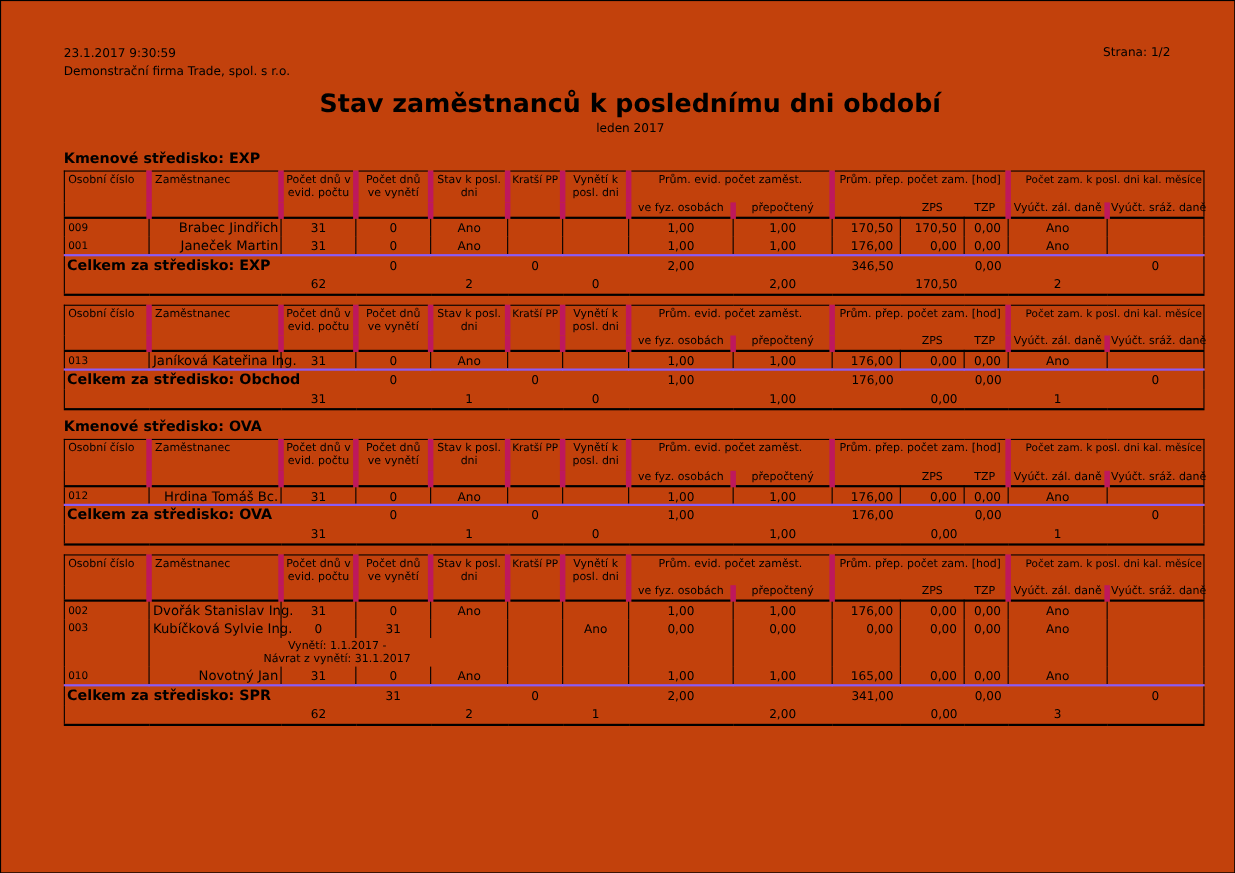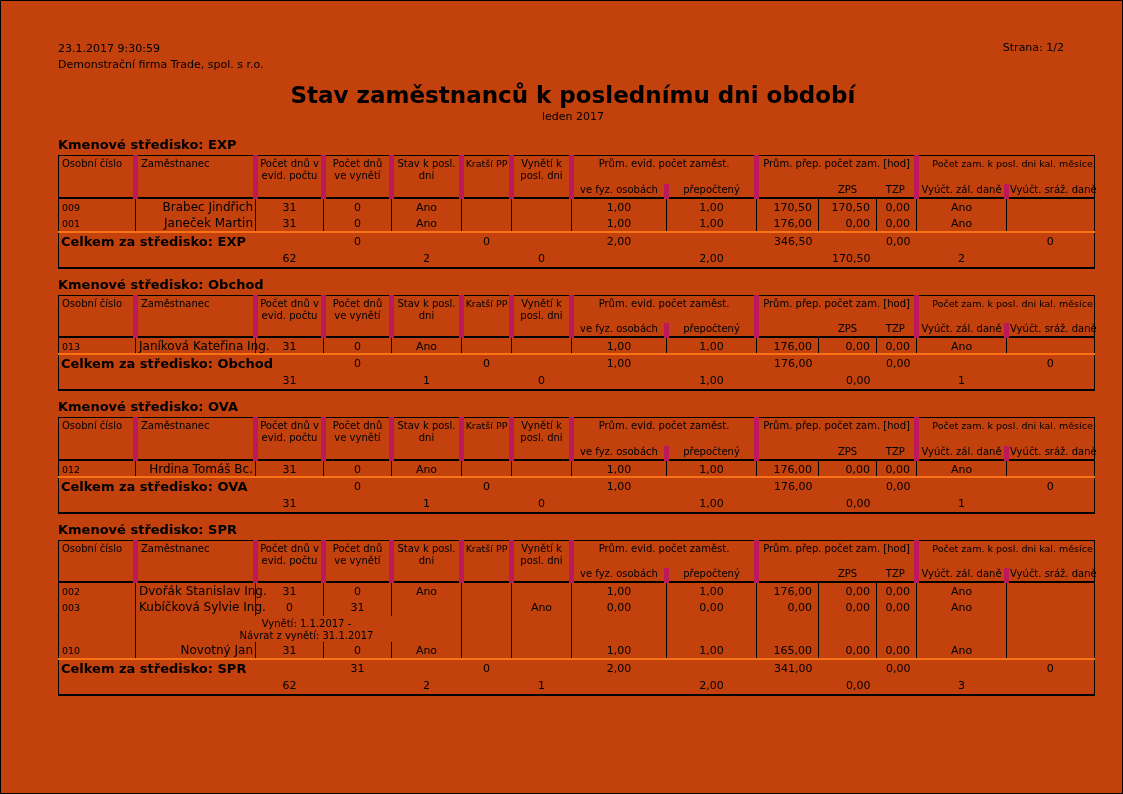--- a/index.html
+++ b/index.html
@@ -44,21 +44,21 @@
 
   tbody.rows td { border-right:1px solid #000; font-size:11px; vertical-align:top;
                   text-align:center; height:17px; padding:2px 2px 0 2px; line-height:13px; }
   tbody.rows td.cid   { text-align:left; font-size:9.5px; padding-left:3px;margin-left:43px; }
   tbody.rows td.cname { text-align:right; font-size:12px; padding-left:3px; white-space:nowrap; }
   tbody.rows td.num   { text-align:right; padding-right:6px; }
   tbody.rows tr.note-row td { height:24px; }
   td.notes-cell { text-align:left; }
   .note { font-size:10px; line-height:12px; padding-left:16px; white-space:nowrap; }
 
-  tbody.totals { border-top:2px solid #f97316; }
+  tbody.totals { border-top:2px solid #8b5cf6; }
   tbody.totals td { font-size:11px; text-align:center; height:18px;
                     vertical-align:top; padding:2px 2px 0 2px; line-height:14px; }
   tbody.totals td.total-label { text-align:left; font-weight:bold; font-size:13px;
                                 padding-left:2px; white-space:nowrap; }
   tbody.totals td.num { text-align:right; padding-right:6px; }
 </style>
 </head>
 <body>
 
 <div class="page">
@@ -178,21 +178,20 @@
           <td class="num">170,50</td>
           <td></td>
           <td>2</td>
           <td></td>
         </tr>
       </tbody>
     </table>
   </section>
 
   <section class="dept">
-    <div class="dept-heading">Kmenové středisko: Obchod</div>
     <table class="report">
       <colgroup>
         <col class="w1">
             <col class="w2">
             <col class="w3">
             <col class="w4">
             <col class="w5">
         <col class="w6">
             <col class="w7">
             <col class="w8">
@@ -368,21 +367,20 @@
           <td class="num">0,00</td>
           <td></td>
           <td>1</td>
           <td></td>
         </tr>
       </tbody>
     </table>
   </section>
 
   <section class="dept">
-    <div class="dept-heading">Kmenové středisko: SPR</div>
     <table class="report">
       <colgroup>
         <col class="w1">
             <col class="w2">
             <col class="w3">
             <col class="w4">
             <col class="w5">
         <col class="w6">
             <col class="w7">
             <col class="w8">

